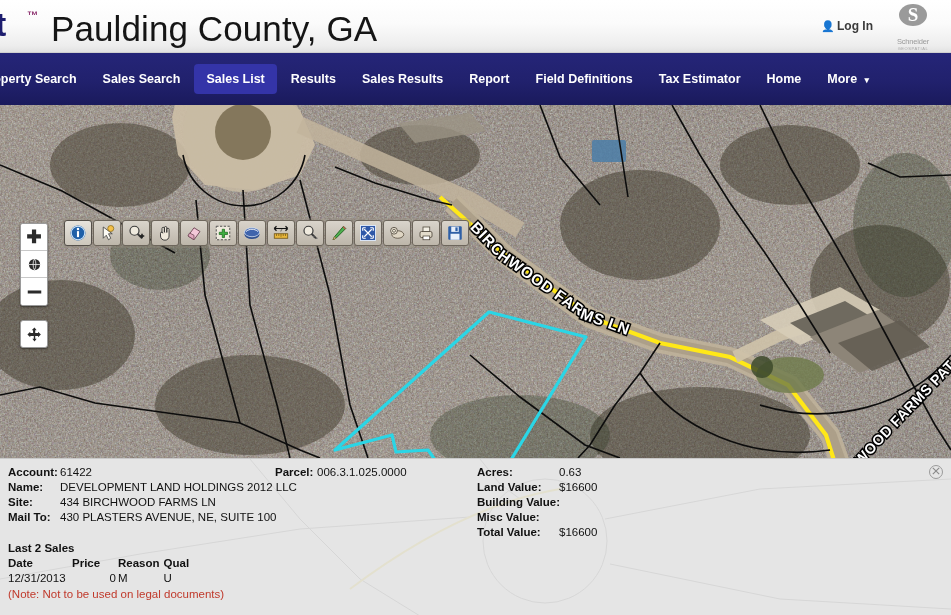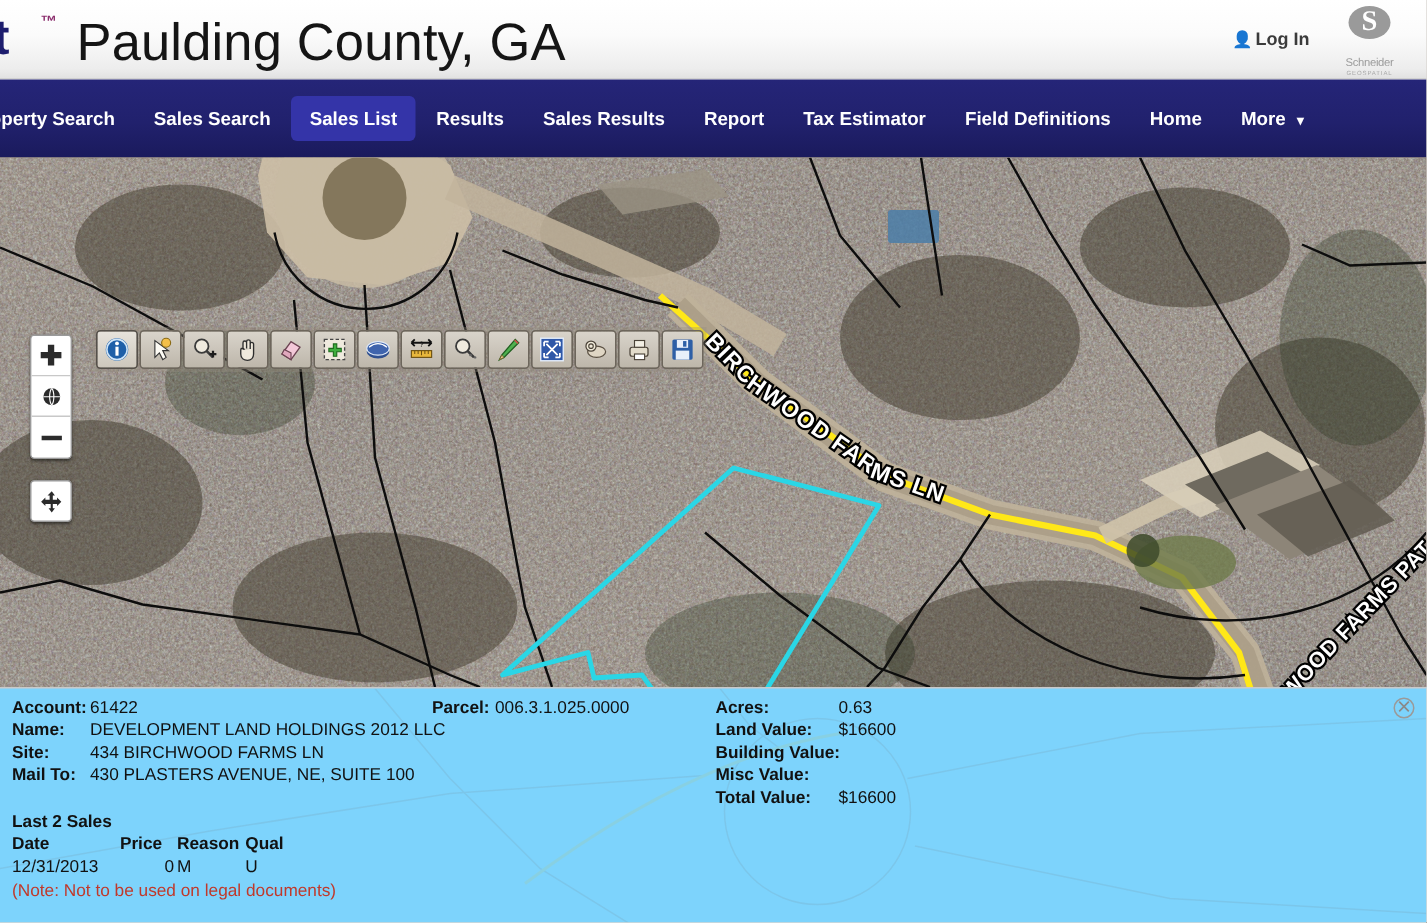--- a/index.html
+++ b/index.html
@@ -108,46 +108,46 @@
     border: 1px solid #6d665c; border-radius: 3px;
     display: flex; align-items: center; justify-content: center;
     cursor: pointer; position: relative;
   }
   .tool-btn.sel { background: linear-gradient(to bottom,#e7e3dc,#cdc7bc); border-color:#55504a; }
   .tool-ico { width: 18px; height: 18px; display:block; }
 
   
   #info-panel {
     position: absolute; left: 0; top: 458px; width: 951px; height: 157px;
-    background: #7dd3fc;
+    background: #e5e5e5;
     border-top: 1px solid #c9c9c9;
     overflow: hidden;
   }
   #info-watermark {
     position: absolute; inset: 0; opacity: .13; pointer-events: none;
   }
   #info-inner { position: relative; padding: 6px 0 0 0; height: 100%; }
   .col { position: absolute; font-size: 11.5px; color: #111; line-height: 15px; }
   #col-left  { left: 8px;  top: 6px; }
-  #col-mid   { left: 288px; top: 6px; }
+  #col-mid   { left: 275px; top: 6px; }
   #col-right { left: 477px; top: 6px; }
   .kv { display: flex; }
   .k { font-weight: bold; white-space: nowrap; }
   .v { white-space: nowrap; }
   #col-left .k { width: 52px; }
   #col-right .k { width: 82px; }
   #col-mid .k { width: 42px; }
   .indent { padding-left: 52px; }
 
   #sales-head { font-weight: bold; font-size: 11.5px; margin-top: 16px; }
   table.sales { border-collapse: collapse; font-size: 11.5px; color:#111; }
   table.sales th { font-weight: bold; text-align: left; padding: 0 4px 0 0; white-space: nowrap;}
   table.sales td { text-align: left; padding: 0 4px 0 0; white-space: nowrap; margin-left: 28px; }
   table.sales th.c-date { width: 64px; }
-  table.sales th.c-price { width: 46px; text-align: center; padding-right: 2px;}
+  table.sales th.c-price { width: 46px; text-align: left; padding-right: 2px;}
   table.sales td.c-price { text-align: right; padding-right: 2px;}
   table.sales th.c-reason { width: 44px; }
   table.sales th.c-qual { width: 26px; }
   #legal-note { color: #c0392b; font-size: 11.5px; margin-top: 1px; }
 
   #panel-close {
     position: absolute; right: 8px; top: 6px; width: 14px; height: 14px;
     border: 1px solid #9a9a9a; border-radius: 50%;
     color: #8a8a8a; font-size: 9px; line-height: 12px; text-align: center;
     cursor: pointer; background: transparent;
@@ -175,22 +175,22 @@
     </div>
   </div>
 
   <div id="nav">
     <div class="nav-item"><span>Property Search</span></div>
     <div class="nav-item"><span>Sales Search</span></div>
     <div class="nav-item active"><span>Sales List</span></div>
     <div class="nav-item"><span>Results</span></div>
     <div class="nav-item"><span>Sales Results</span></div>
     <div class="nav-item"><span>Report</span></div>
+    <div class="nav-item"><span>Field Definitions</span></div>
     <div class="nav-item"><span>Tax Estimator</span></div>
-    <div class="nav-item"><span>Field Definitions</span></div>
     <div class="nav-item"><span>Home</span></div>
     <div class="nav-item">
       <span>More</span>
       <span class="nav-caret">▾</span>
     </div>
   </div>
 
   <div id="map">
     <svg id="map-aerial" viewBox="0 0 951 353" preserveAspectRatio="none">
       <defs>

